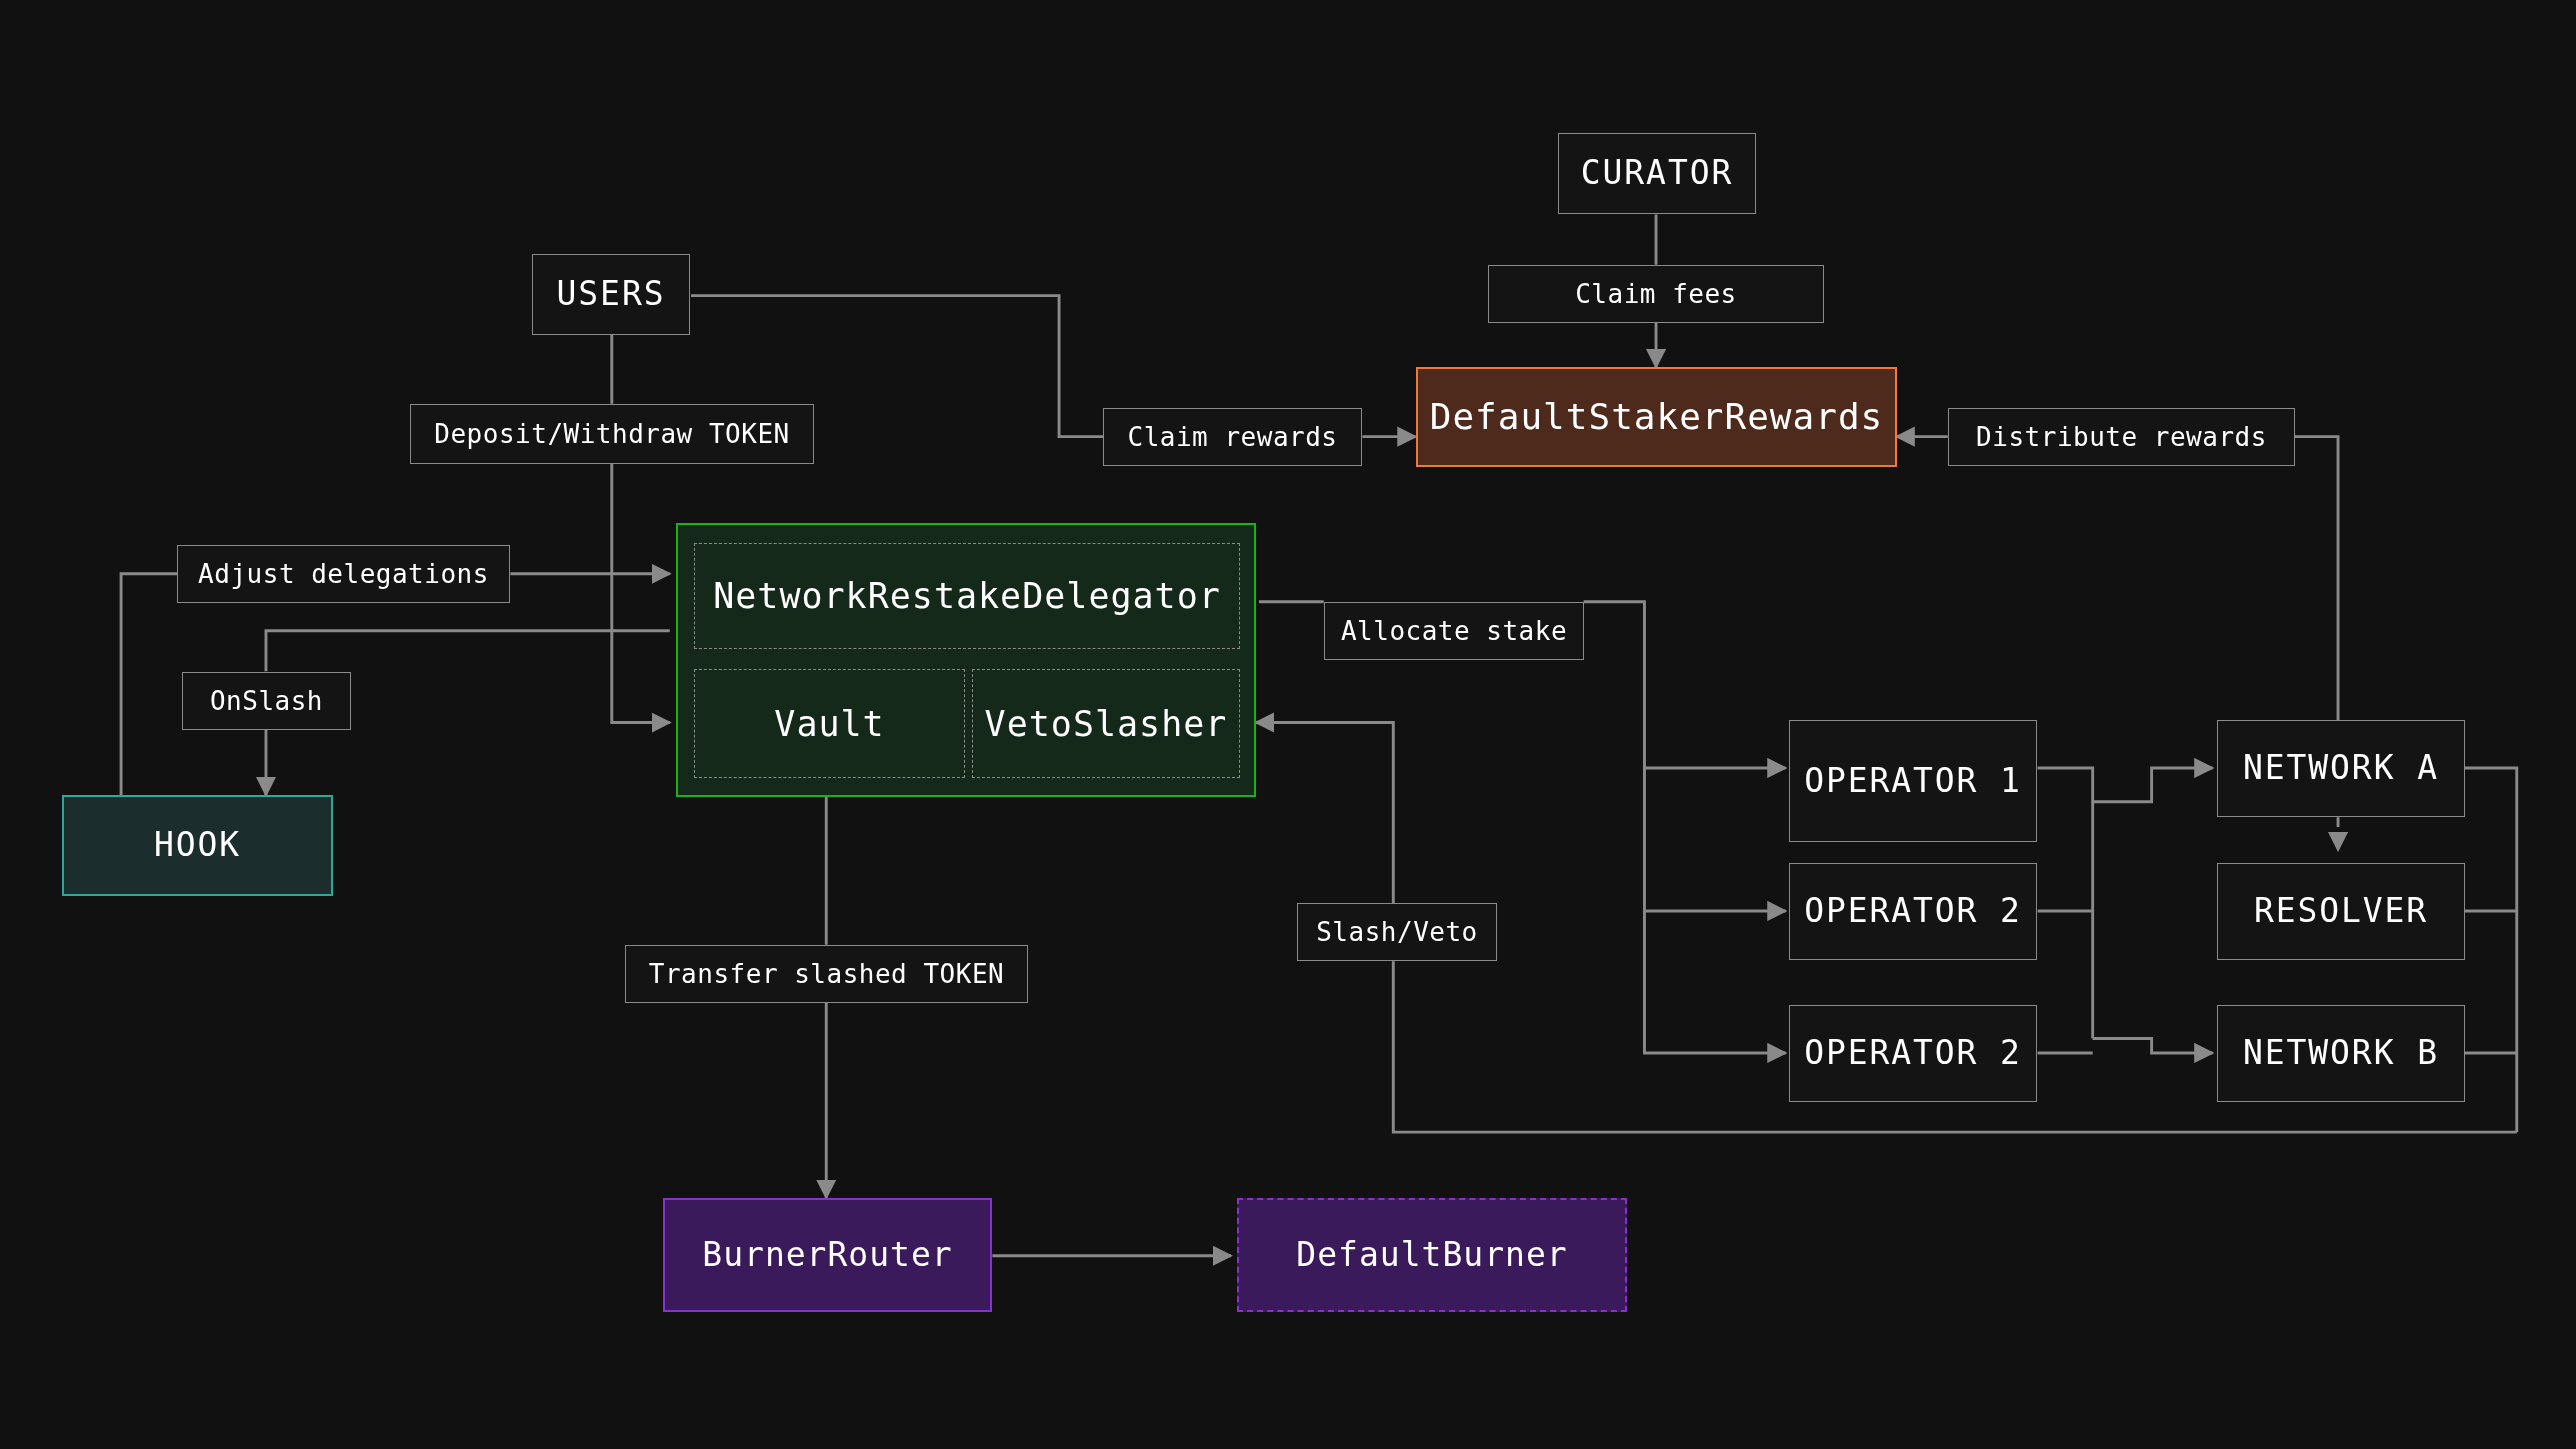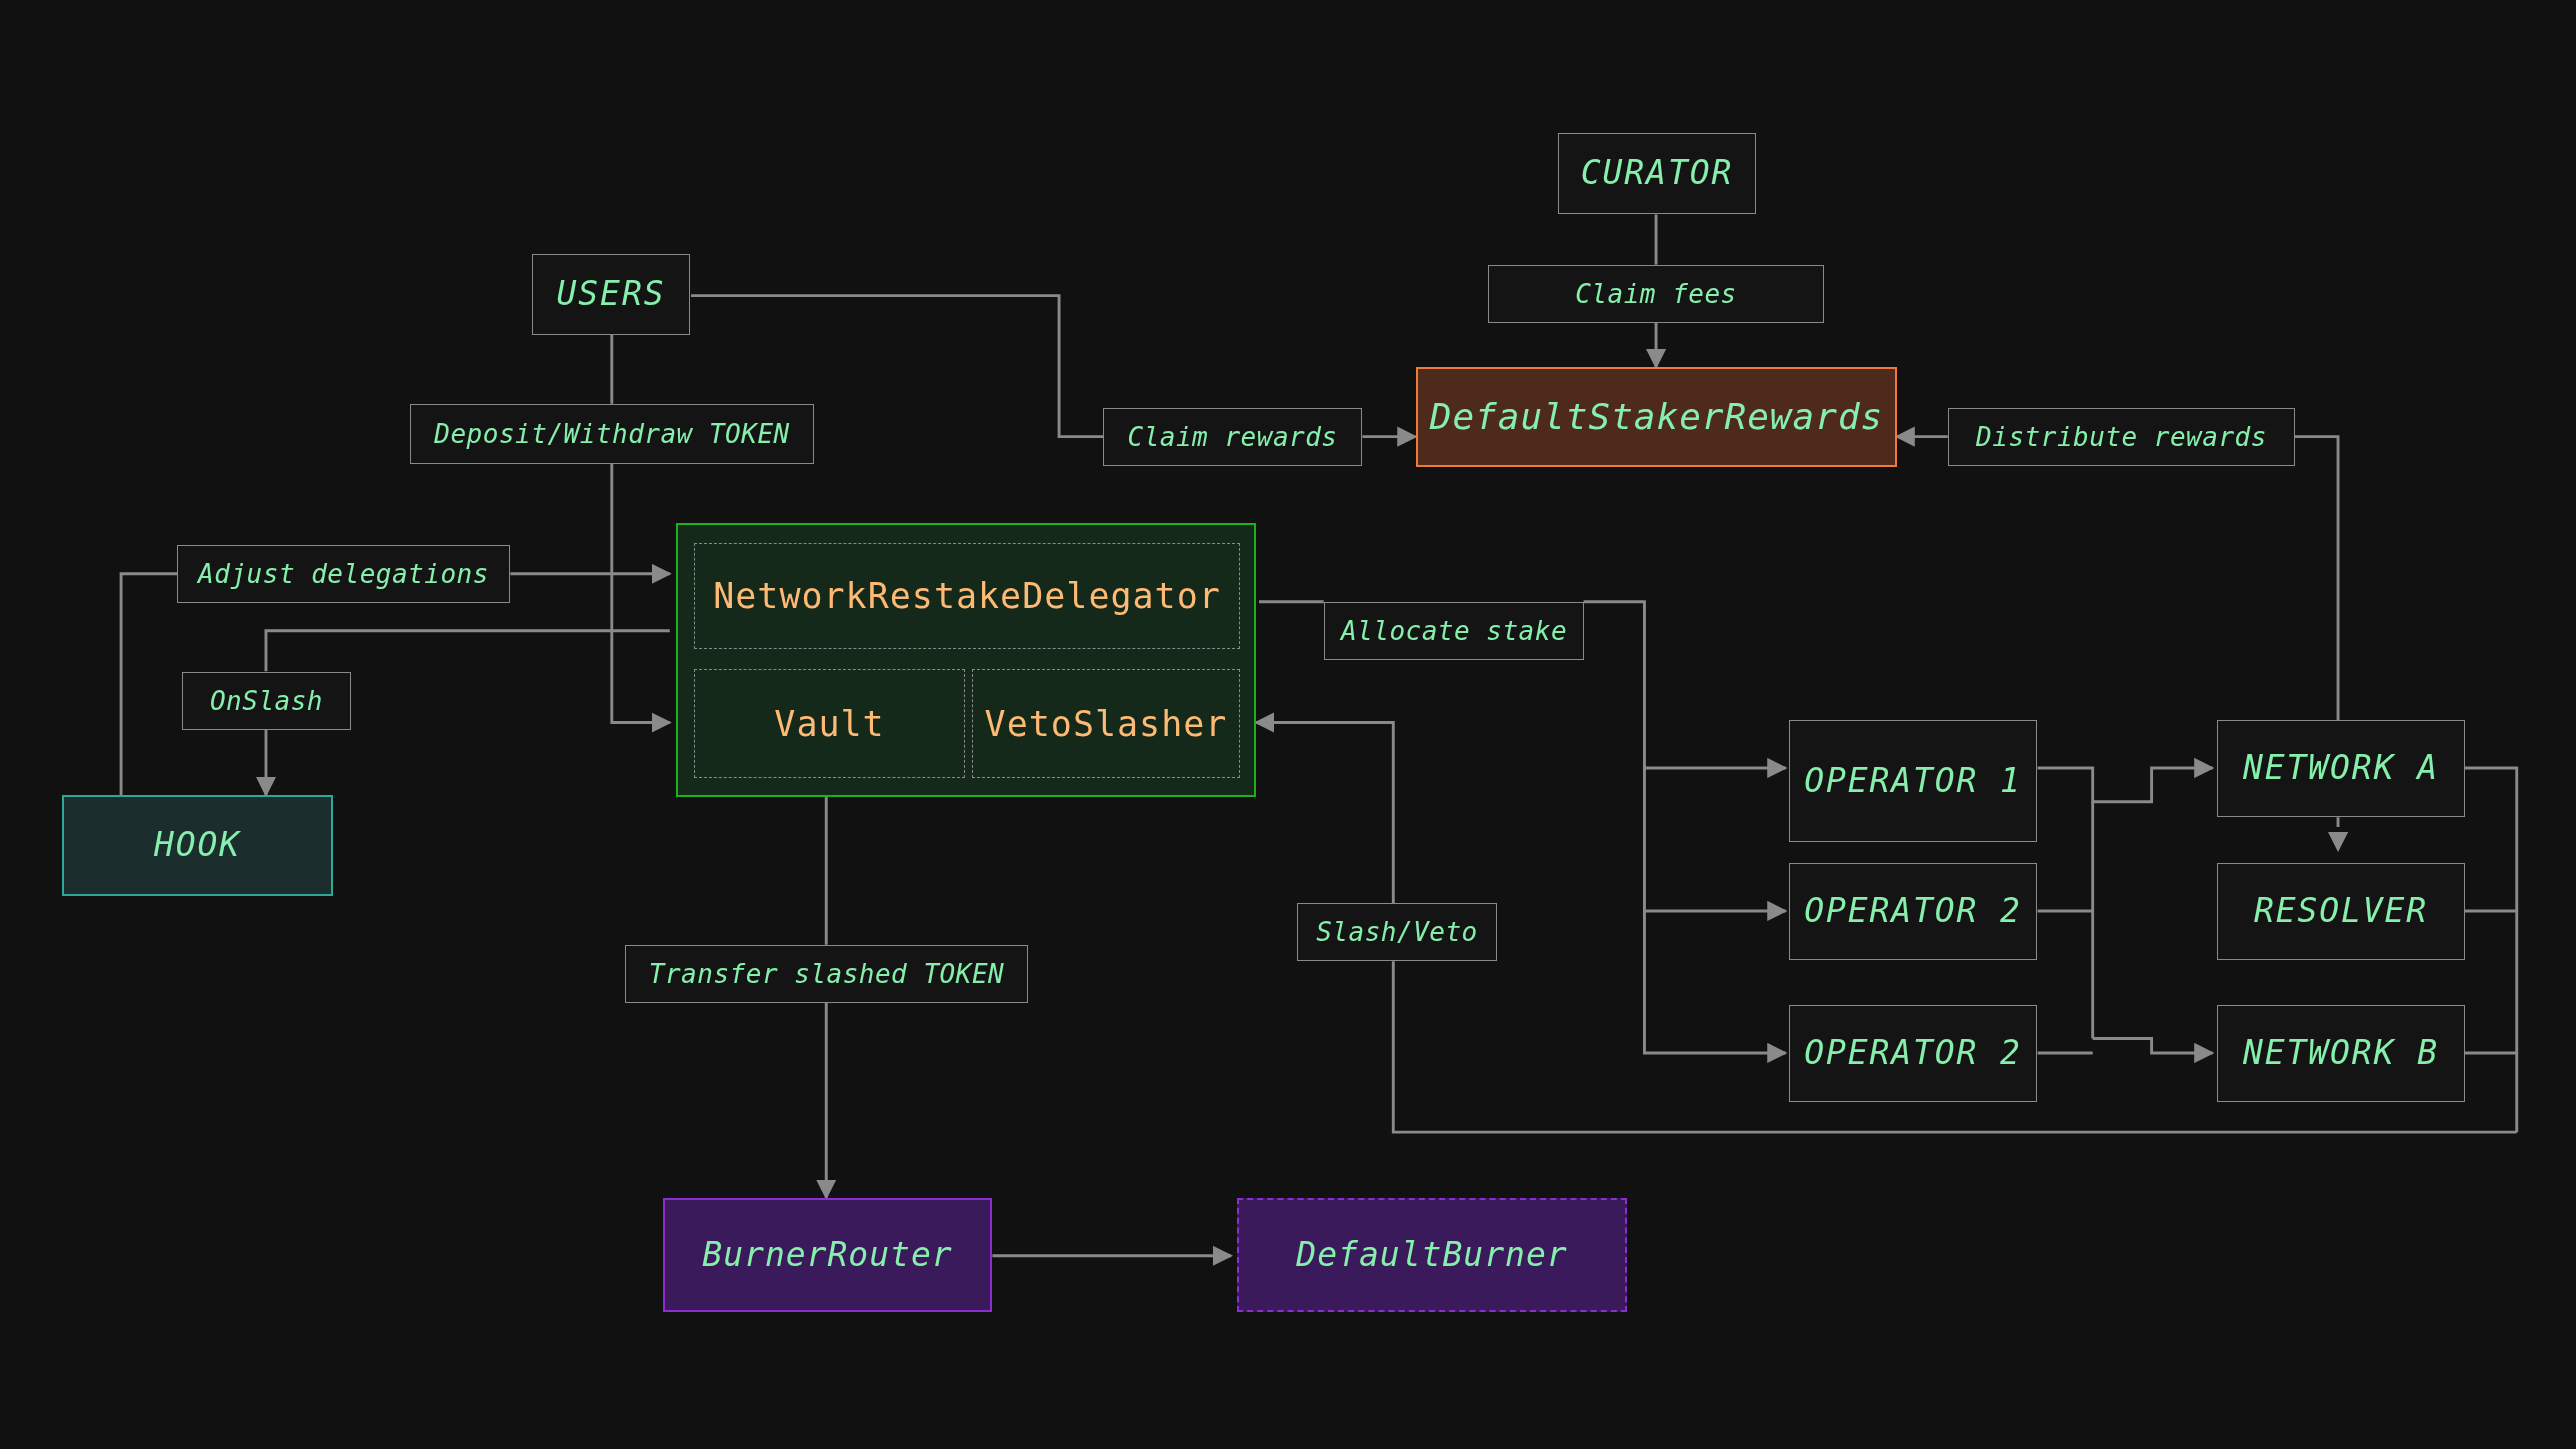--- a/index.html
+++ b/index.html
@@ -26,25 +26,24 @@
     height: 1449px;
     pointer-events: none;
   }
   .node {
     position: absolute;
     box-sizing: border-box;
     display: flex;
     align-items: center;
     justify-content: center;
     text-align: center;
-    color: #86efac;
+    color: #ffffff;
     font-family: "DejaVu Sans Mono", "Liberation Mono", monospace;
     line-height: 1.1;
     white-space: nowrap;
-    font-style: italic;
   }
   
   .n-plain {
     background: #141414;
     border: 1.9px solid #8a8a8a;
     font-size: 33px;
     letter-spacing: 1.9px;
   }
   
   .n-label {
@@ -85,21 +84,21 @@
     background: #15291a;
     border: 2.9px solid #19b319;
   }
   .sub {
     position: absolute;
     box-sizing: border-box;
     display: flex;
     align-items: center;
     justify-content: center;
     border: 1.9px dashed #8a8a8a;
-    color: #fdba74;
+    color: #ffffff;
     font-family: "DejaVu Sans Mono", "Liberation Mono", monospace;
     font-size: 35px;
     letter-spacing: 1px;
     white-space: nowrap;
     background: transparent;
   }
 </style>
 </head>
 <body>
 

